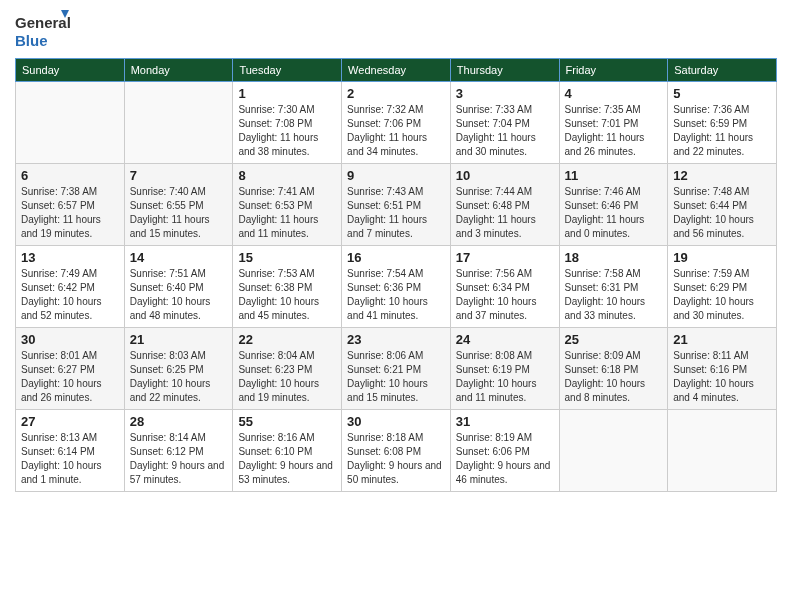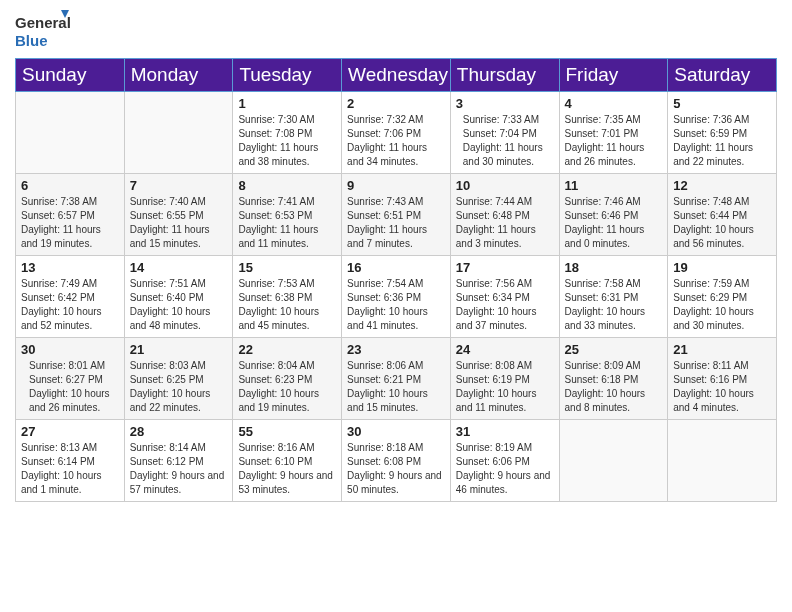--- a/index.html
+++ b/index.html
@@ -39,25 +39,25 @@
     .subtitle {
       font-size: 14px;
       color: #555;
     }
     .calendar {
       width: 100%;
       border-collapse: collapse;
       table-layout: fixed;
     }
     .calendar th {
-      background-color: #4c1d95;
+      background-color: #14532d;
       color: #fff;
       text-align: left;
       padding: 5px 6px;
-      font-size: 19px;
+      font-size: 11px;
       font-weight: normal;
       border: 1px solid #5a9ad5;
     }
     .calendar td {
       vertical-align: top;
       border: 1px solid #ccc;
       padding: 4px 5px;
       height: 82px;
       background: #fff;
       font-size: 10.5px;
@@ -125,21 +125,21 @@
 Daylight: 11 hours and 38 minutes.</div>
           </td>
           <td>
             <div class="day-number">2</div>
             <div class="day-info" style="white-space: pre-line;">Sunrise: 7:32 AM
 Sunset: 7:06 PM
 Daylight: 11 hours and 34 minutes.</div>
           </td>
           <td>
             <div class="day-number">3</div>
-            <div class="day-info" style="white-space: pre-line; margin-left: 7px;">Sunrise: 7:33 AM
+            <div class="day-info" style="white-space: pre-line;">Sunrise: 7:33 AM
 Sunset: 7:04 PM
 Daylight: 11 hours and 30 minutes.</div>
           </td>
           <td>
             <div class="day-number">4</div>
             <div class="day-info" style="white-space: pre-line;">Sunrise: 7:35 AM
 Sunset: 7:01 PM
 Daylight: 11 hours and 26 minutes.</div>
           </td>
           <td>
@@ -233,21 +233,21 @@
           <td>
             <div class="day-number">19</div>
             <div class="day-info" style="white-space: pre-line;">Sunrise: 7:59 AM
 Sunset: 6:29 PM
 Daylight: 10 hours and 30 minutes.</div>
           </td>
         </tr>
         <tr>
           <td>
             <div class="day-number">30</div>
-            <div class="day-info" style="white-space: pre-line; margin-left: 8px;">Sunrise: 8:01 AM
+            <div class="day-info" style="white-space: pre-line;">Sunrise: 8:01 AM
 Sunset: 6:27 PM
 Daylight: 10 hours and 26 minutes.</div>
           </td>
           <td>
             <div class="day-number">21</div>
             <div class="day-info" style="white-space: pre-line;">Sunrise: 8:03 AM
 Sunset: 6:25 PM
 Daylight: 10 hours and 22 minutes.</div>
           </td>
           <td>

